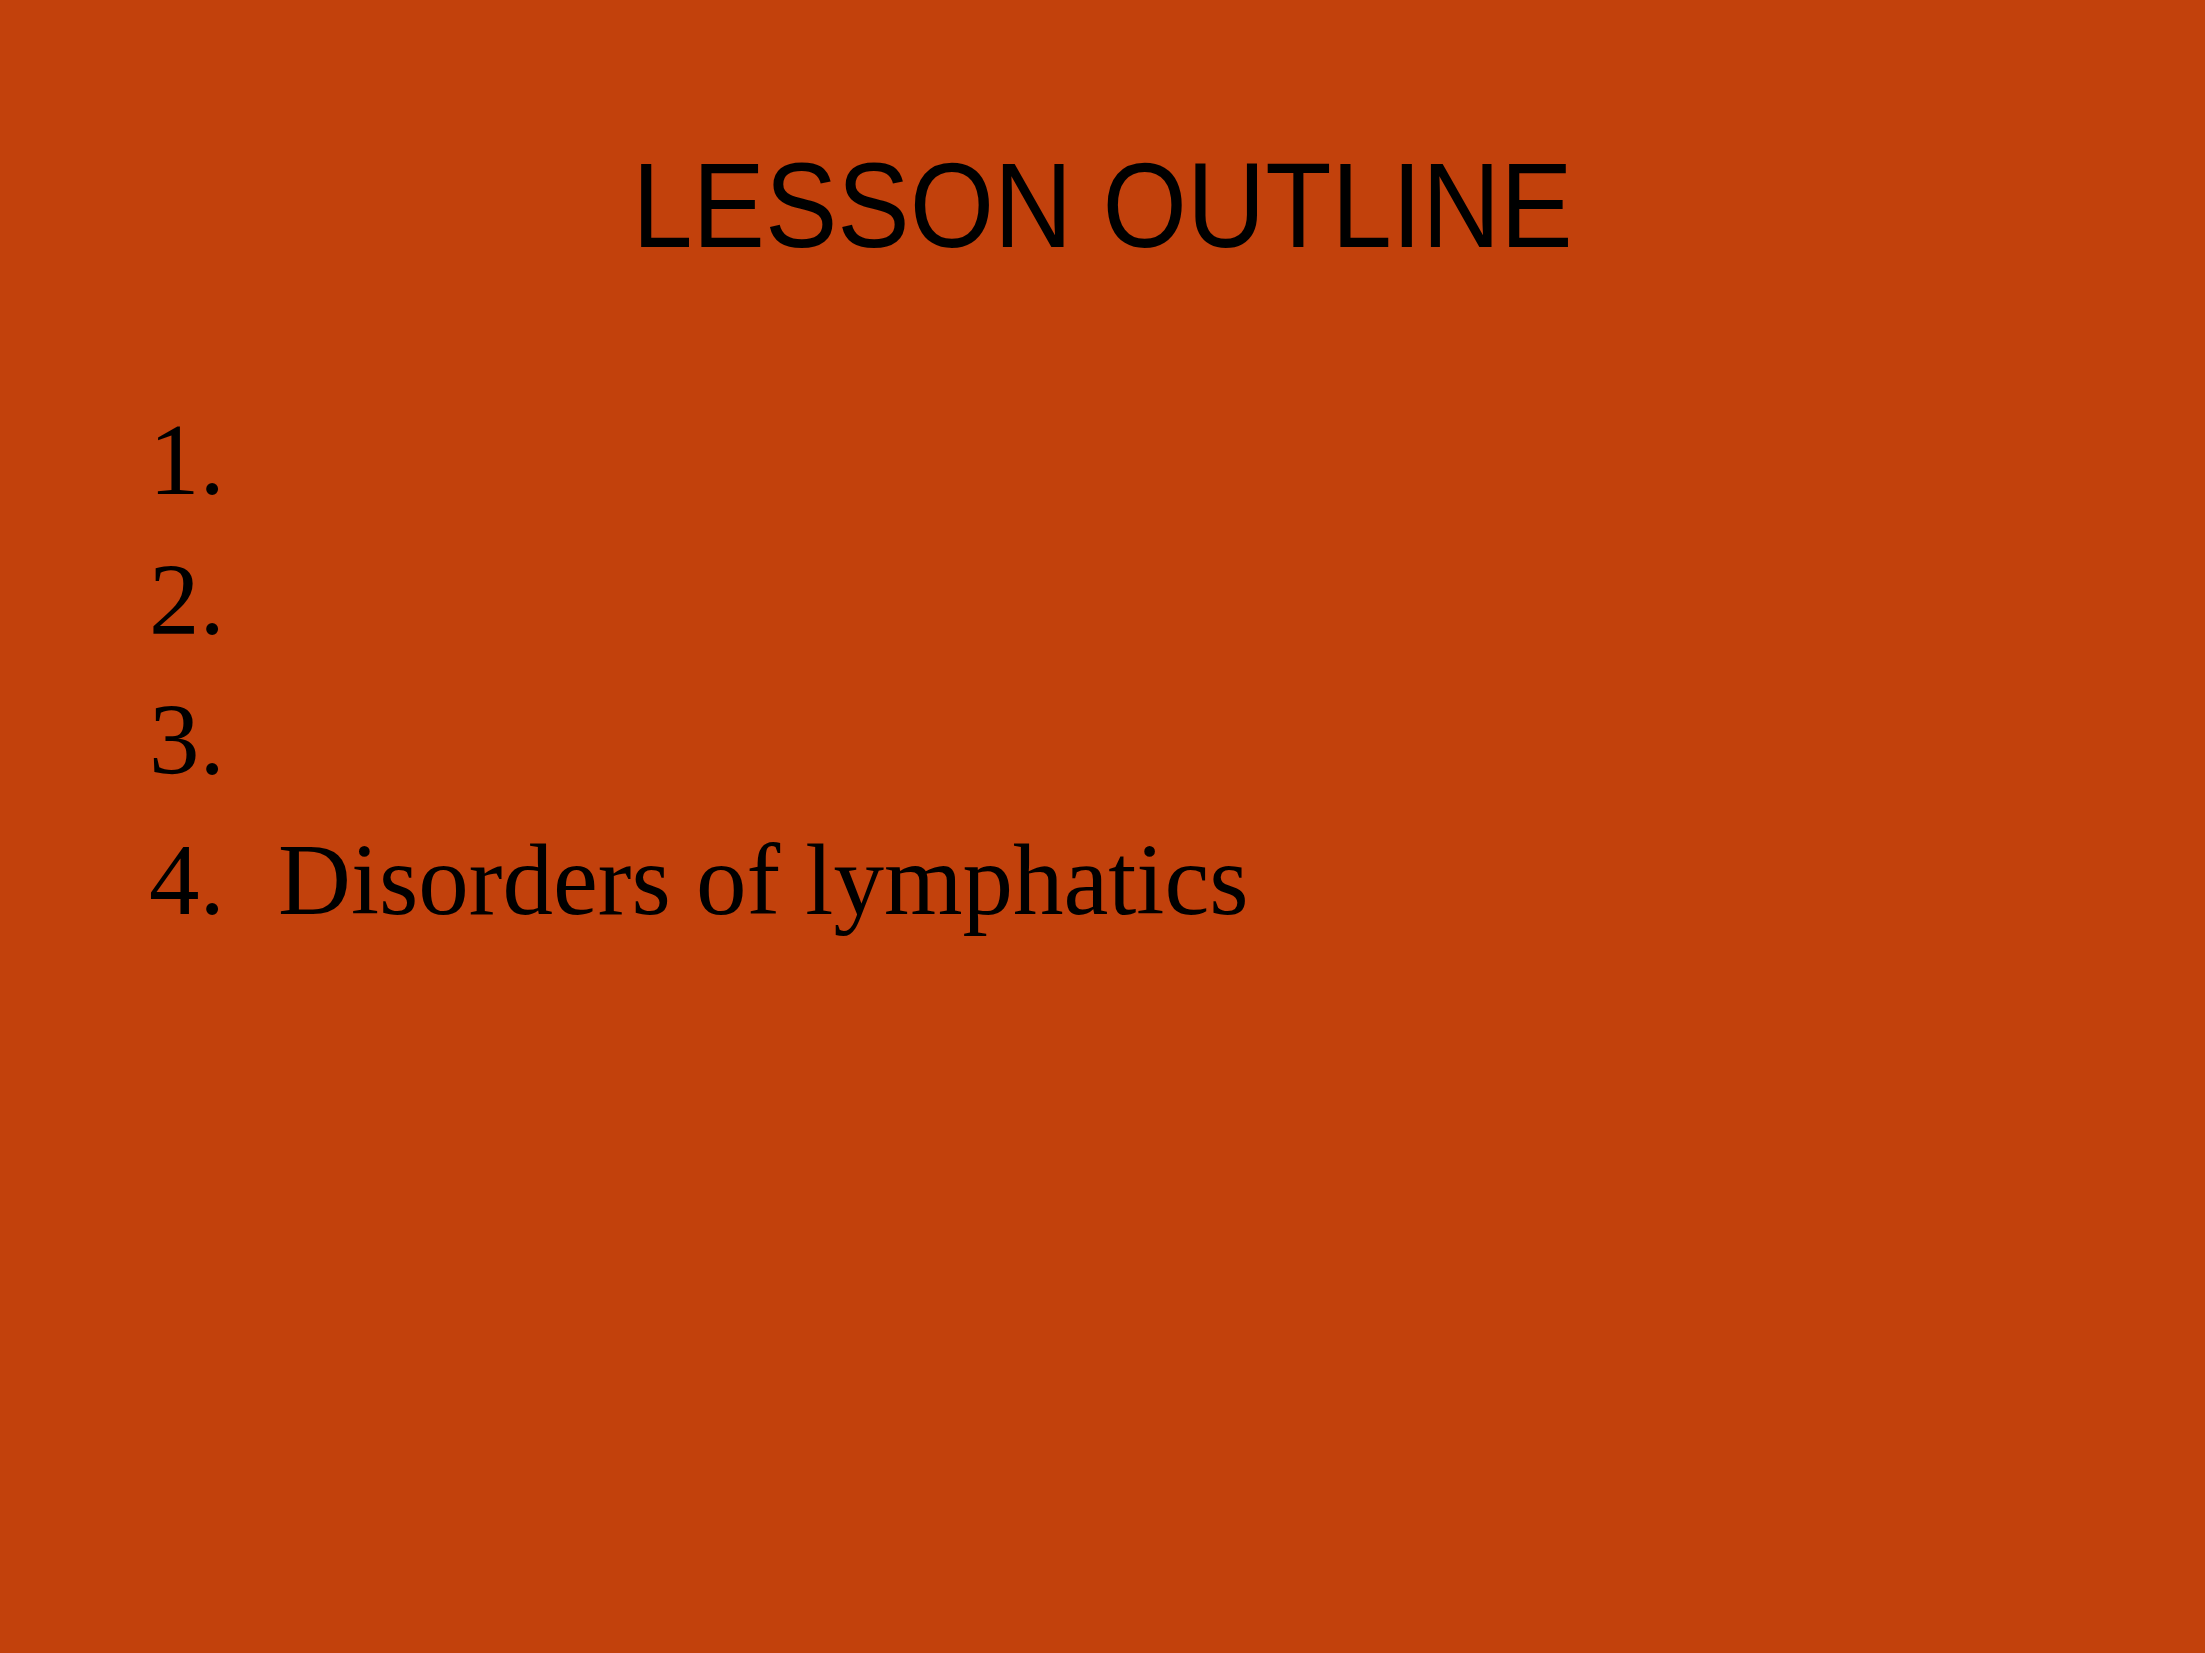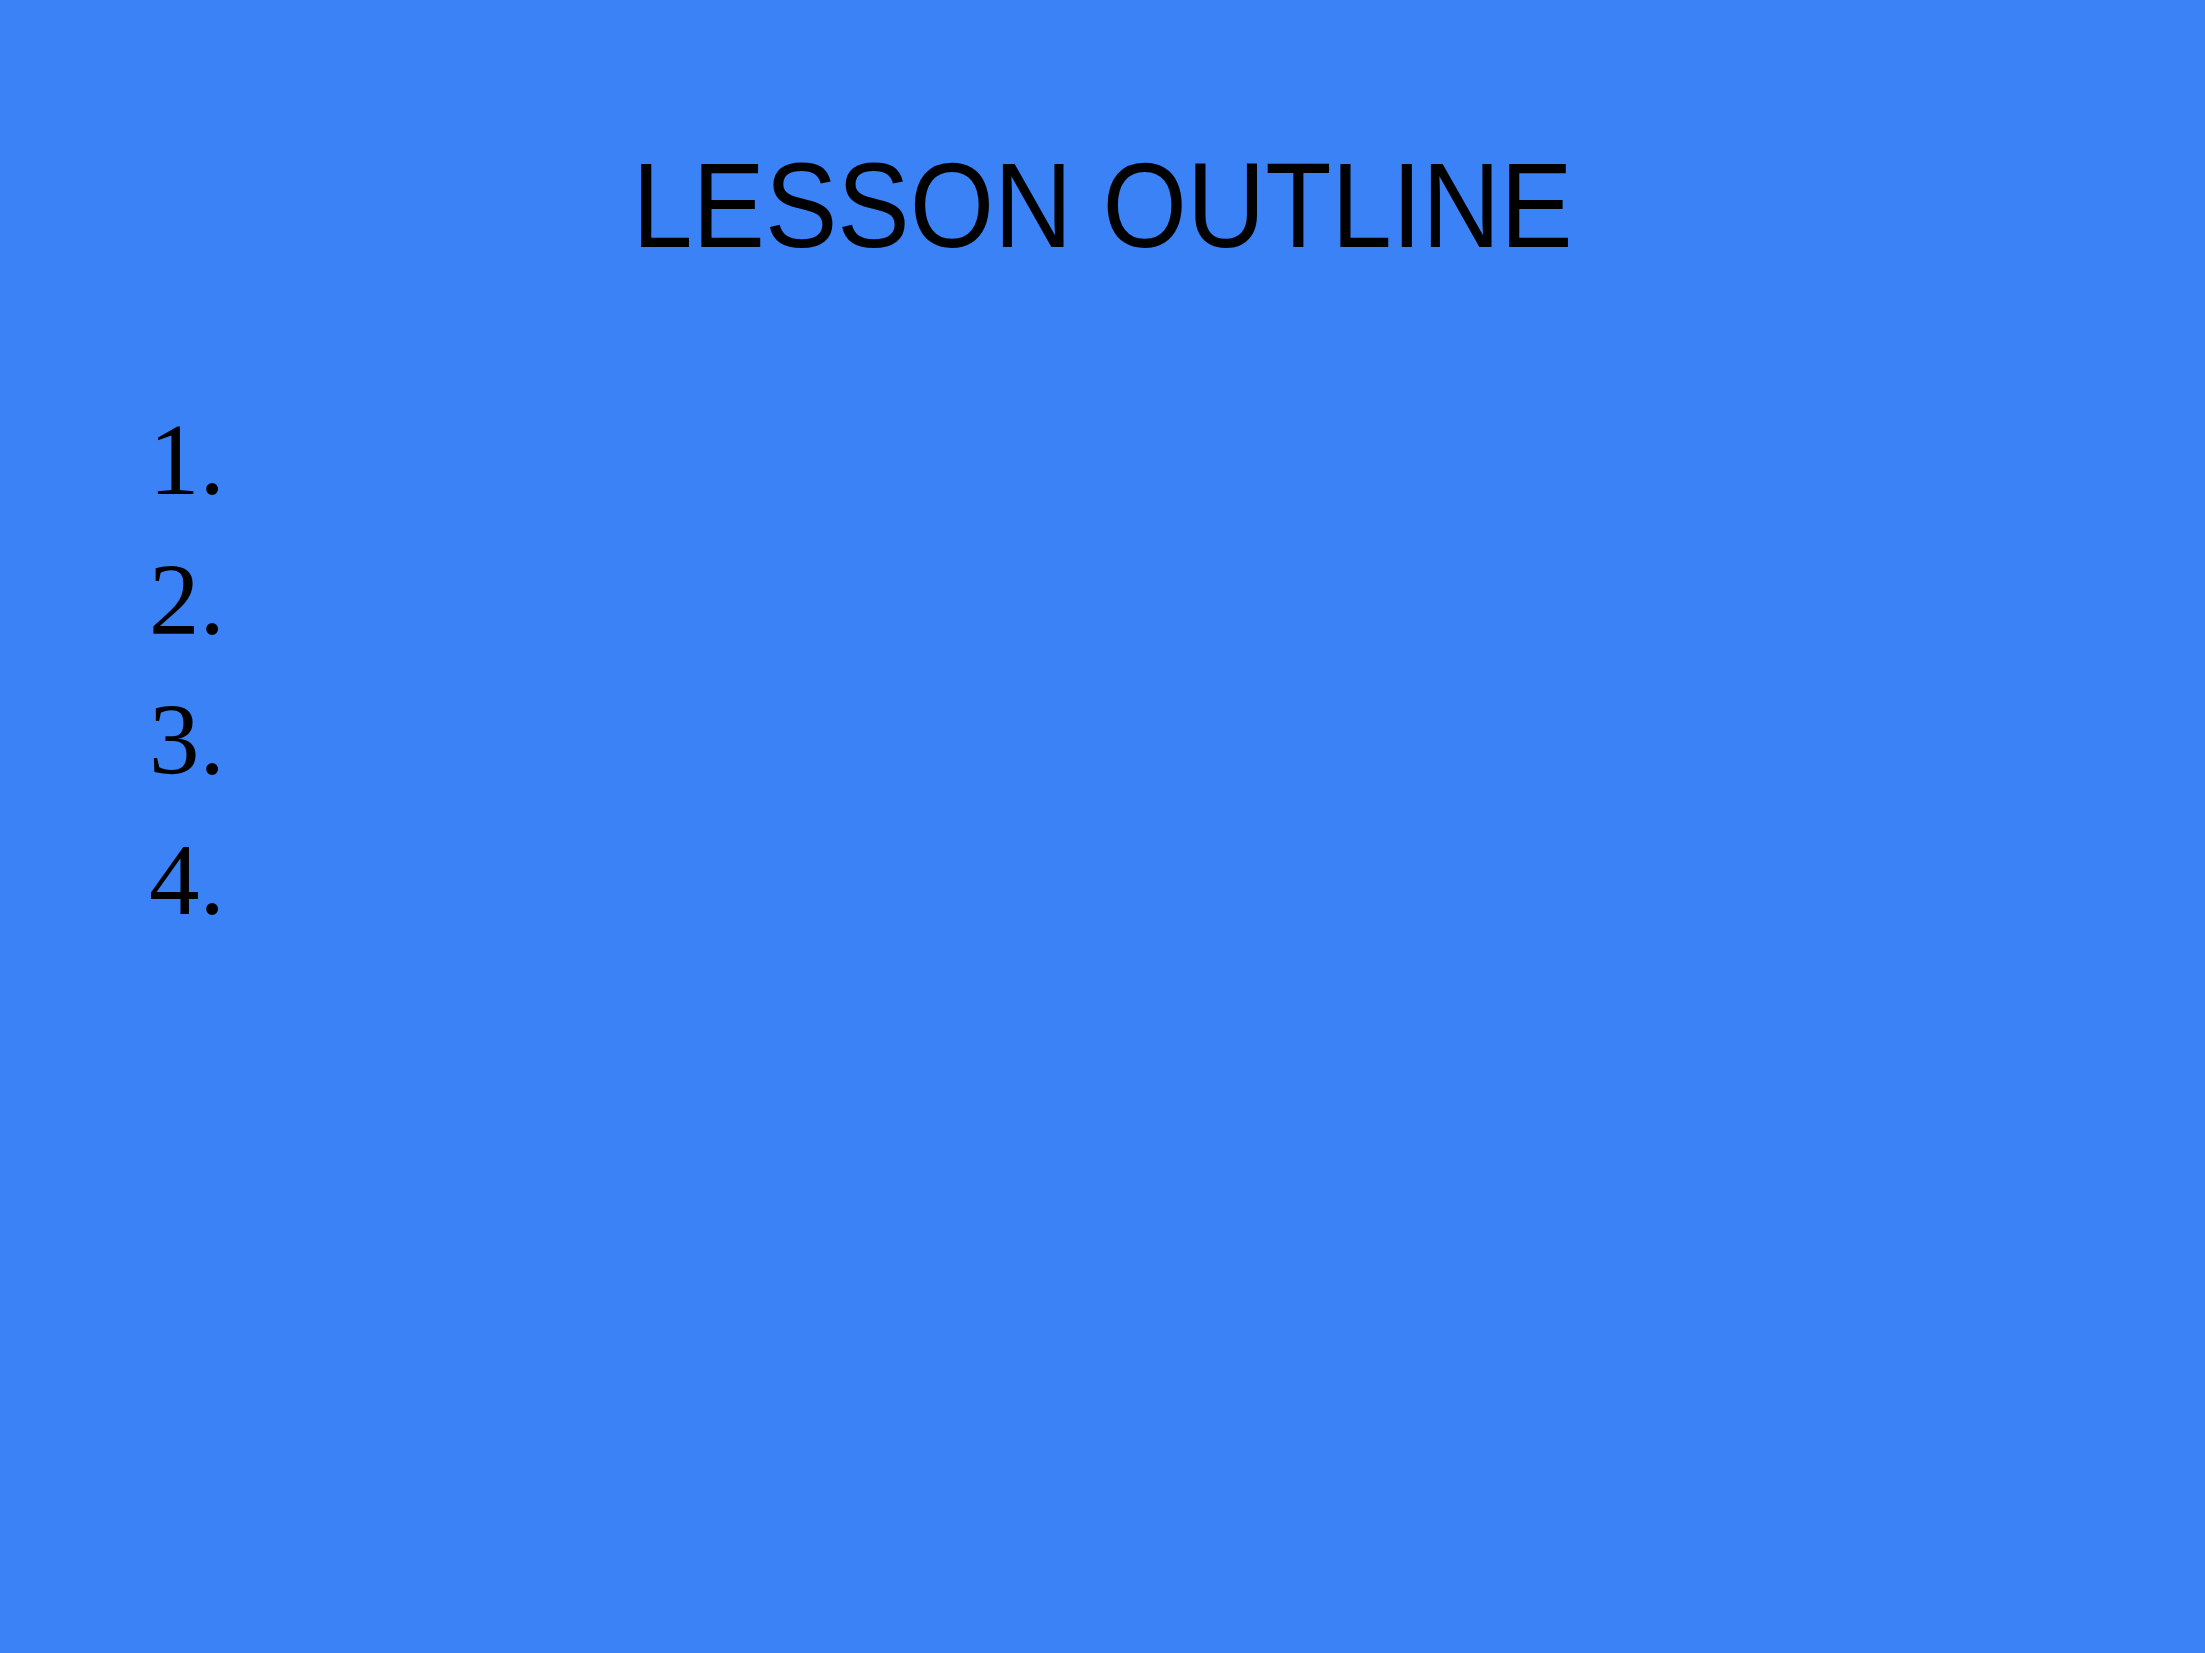--- a/index.html
+++ b/index.html
@@ -4,21 +4,21 @@
 <style>
   html, body {
     margin: 0;
     padding: 0;
     background: #ffffff;
   }
   .slide {
     position: relative;
     width: 2205px;
     height: 1654px;
-    background: #3b82f6;
+    background: #c2410c;
     overflow: hidden;
     color: #000000;
     font-family: "Liberation Serif", serif;
   }
   .slide-title {
     position: absolute;
     top: 145px;
     left: 0;
     width: 100%;
     text-align: center;
@@ -69,18 +69,19 @@
     <div class="outline-row">
       <span class="outline-num">2.</span>
     </div>
 
     <div class="outline-row">
       <span class="outline-num">3.</span>
     </div>
 
     <div class="outline-row">
       <span class="outline-num">4.</span>
+      <span class="outline-label">Disorders of lymphatics</span>
     </div>
 
   </div>
 
 </div>
 
 
 </body></html>

